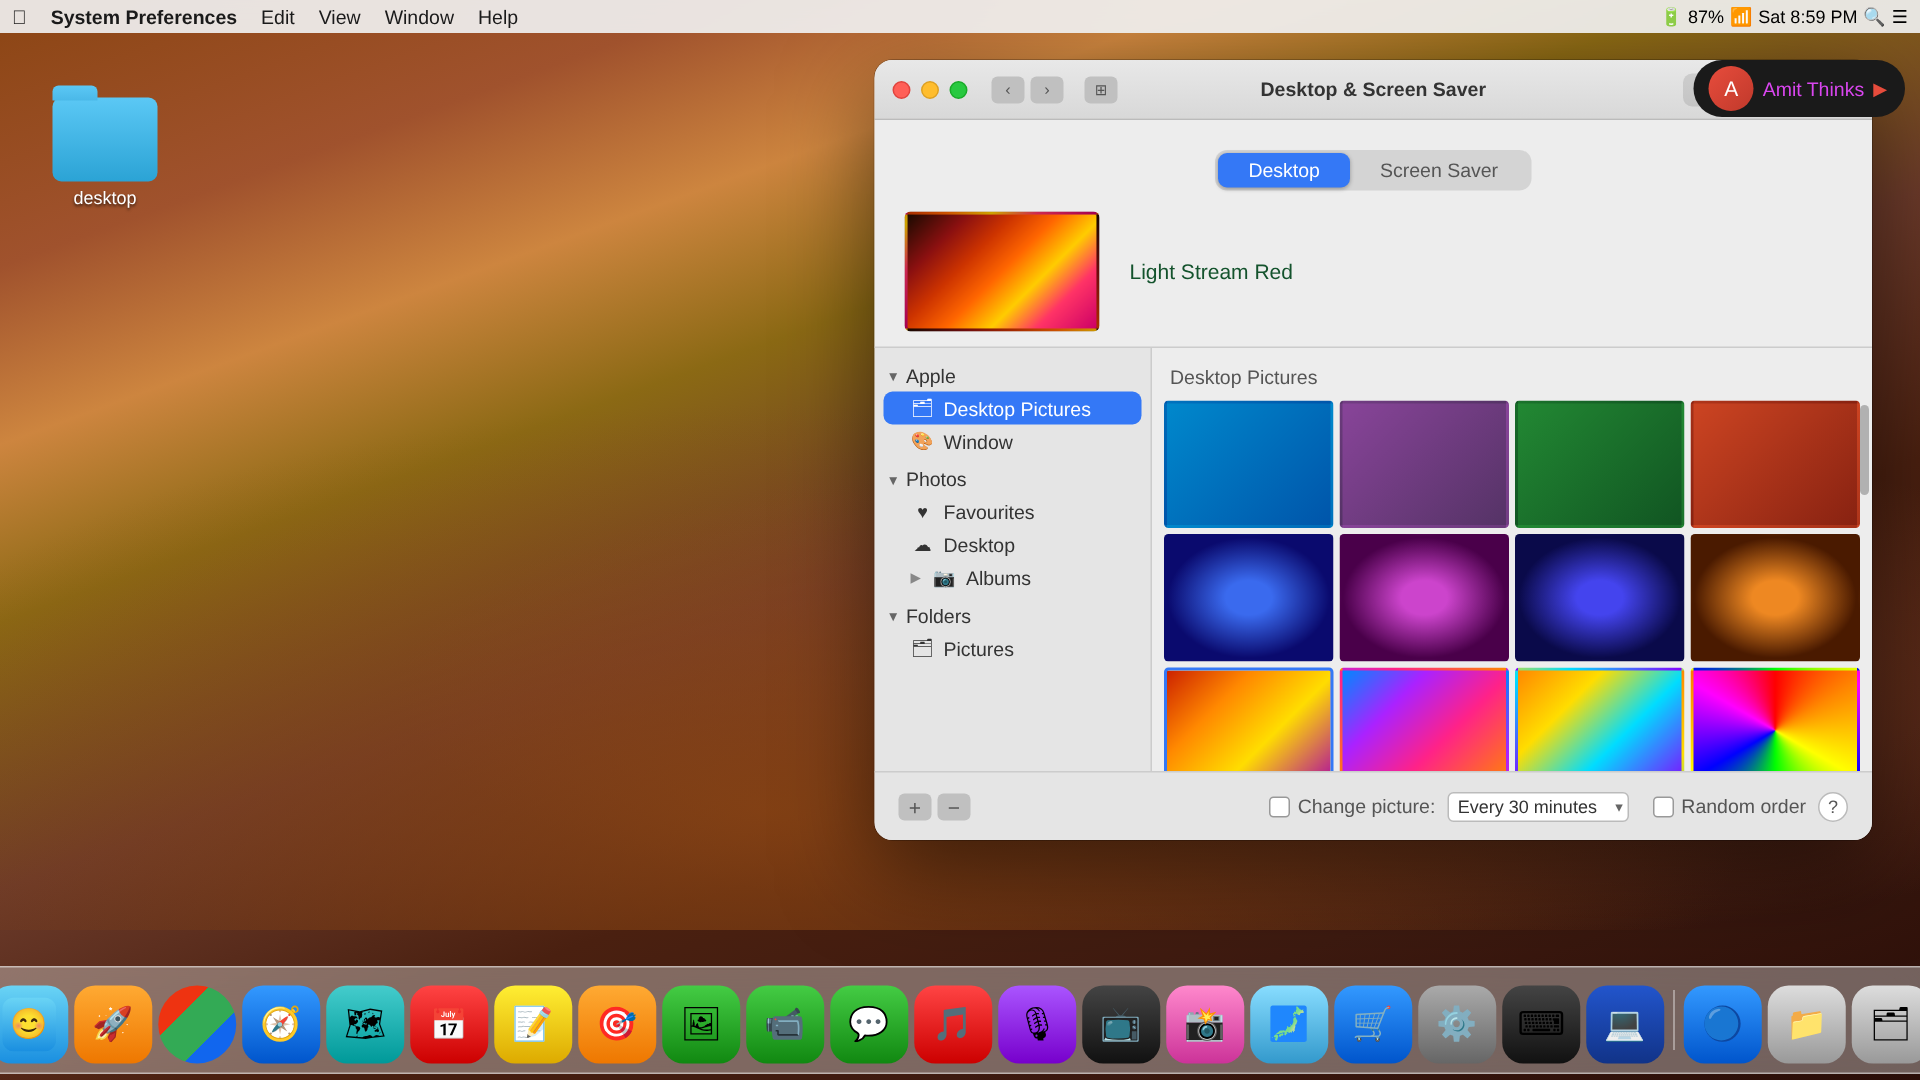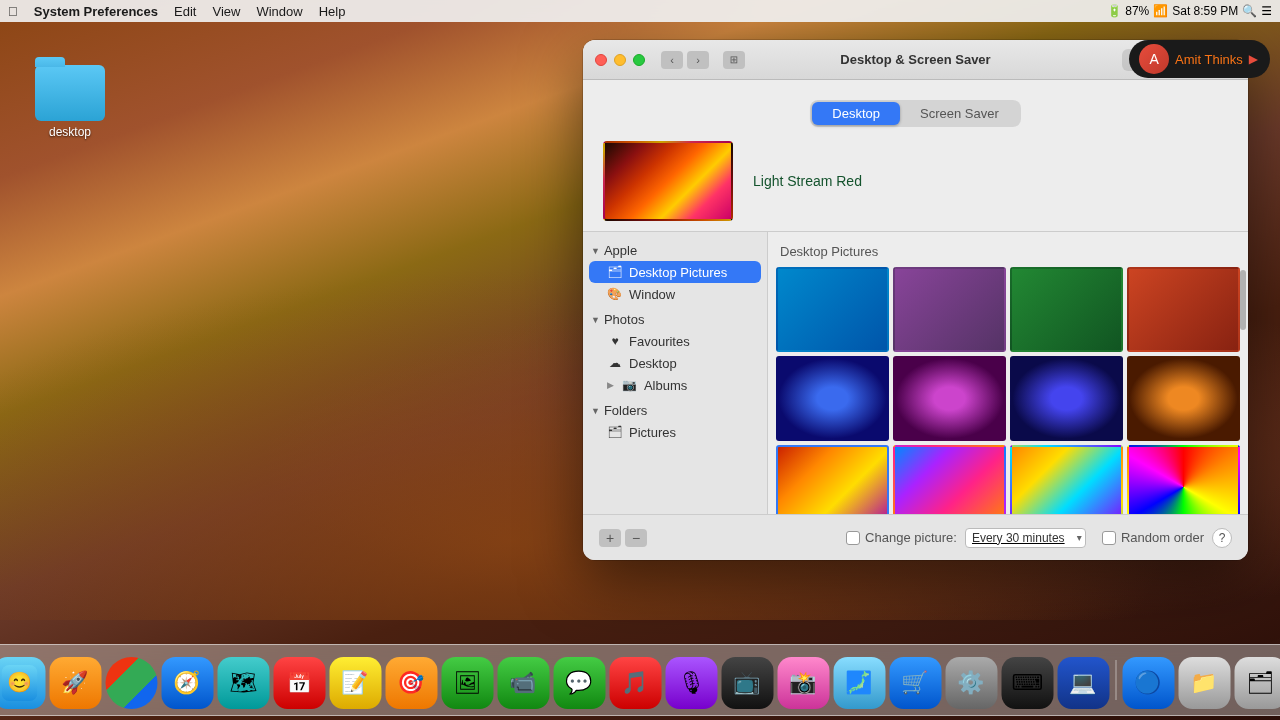--- a/index.html
+++ b/index.html
@@ -284,21 +284,21 @@
       border-radius: 50%;
       background: linear-gradient(135deg, #e74c3c, #c0392b);
       display: flex;
       align-items: center;
       justify-content: center;
       font-size: 14px;
       color: white;
     }
 
     .amit-text {
-      color: #f97316;
+      color: #d946ef;
       font-size: 13px;
       font-weight: 500;
     }
 
     
     .segment-control {
       display: flex;
       background: rgba(0,0,0,0.1);
       border-radius: 8px;
       padding: 2px;
@@ -512,21 +512,20 @@
       padding: 2px 20px 2px 6px;
       appearance: none;
       cursor: pointer;
       position: relative;
     }
 
     .dropdown-wrap {
       position: relative;
       display: inline-flex;
       align-items: center;
-      text-decoration: underline;
     }
 
     .dropdown-wrap::after {
       content: '▾';
       position: absolute;
       right: 4px;
       font-size: 10px;
       color: #666;
       pointer-events: none;
     }

